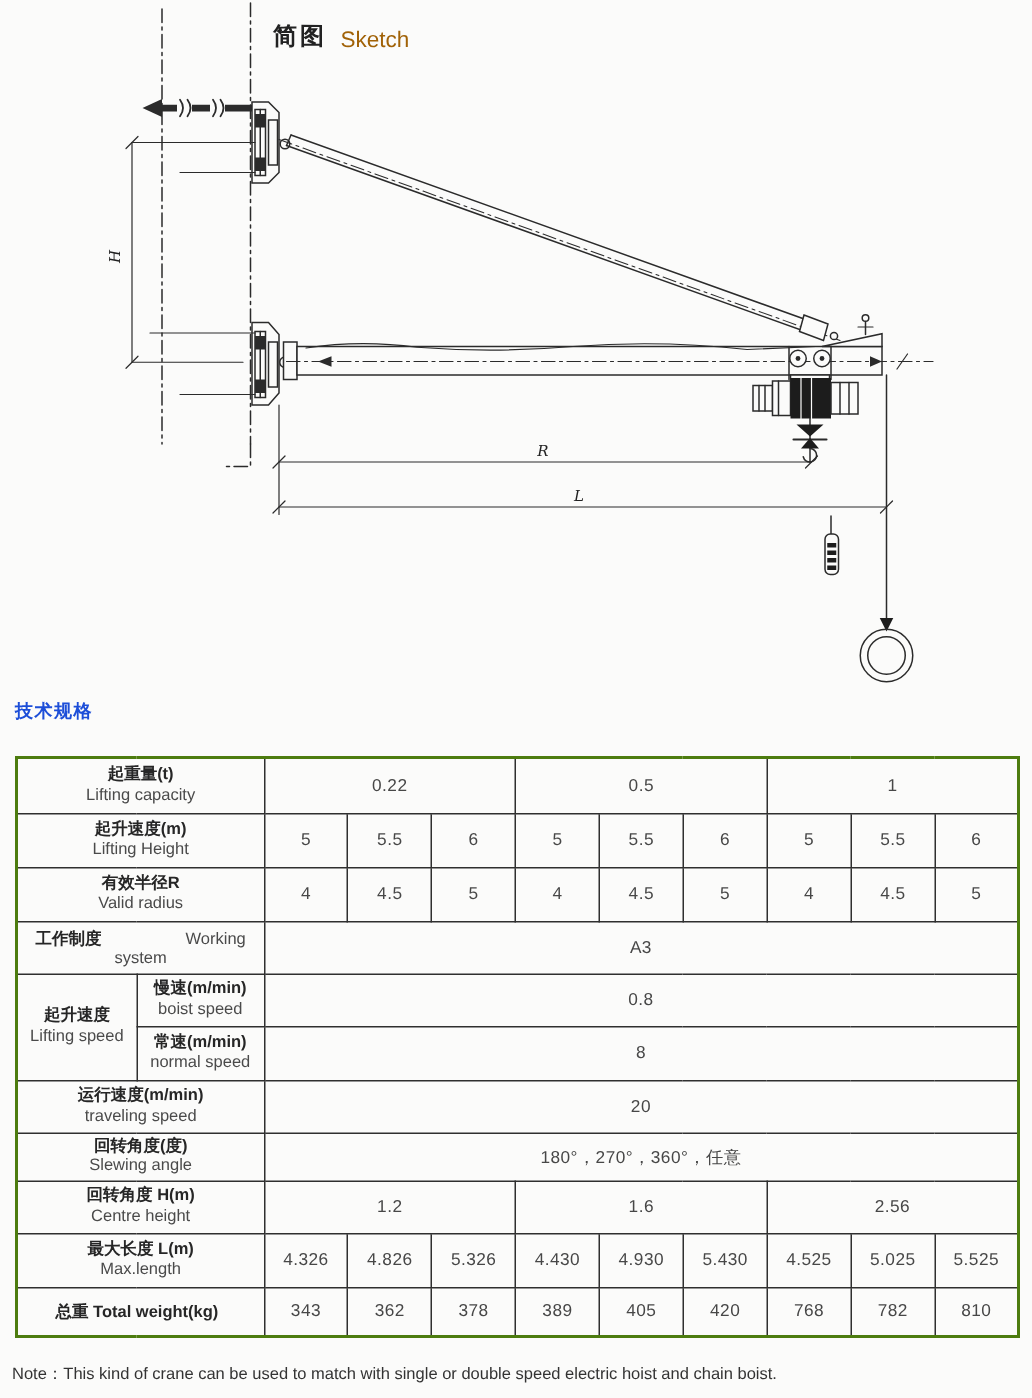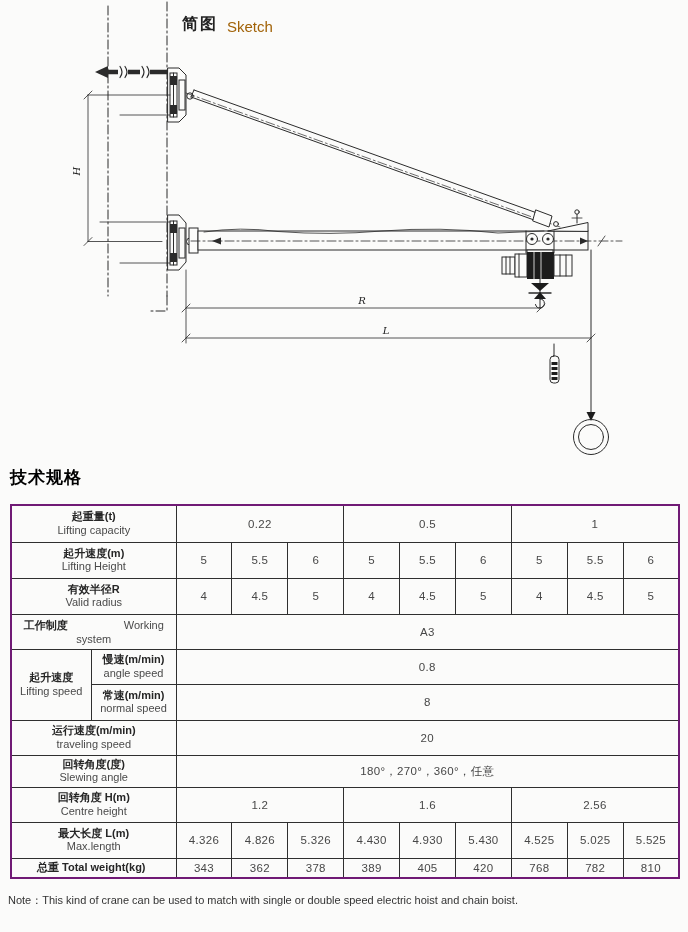--- a/index.html
+++ b/index.html
@@ -14,45 +14,45 @@
   .page { position:absolute; inset:0; }
 
   
   .sketch-svg { position:absolute; left:0; top:0; }
   .sketch-title { position:absolute; left:182px; top:14px; display:flex; gap:9px; align-items:flex-end; }
   .sketch-title .zh { font-size:16px; font-weight:700; letter-spacing:2px; color:#222; }
   .sketch-title .en { font-size:15px; font-weight:500; color:#a16207; }
 
   
   .spec-title { position:absolute; left:10px; top:466px; display:flex; gap:11px; align-items:baseline; }
-  .spec-title .zh { font-size:17px; font-weight:700; color:#000000; letter-spacing:1px; }
+  .spec-title .zh { font-size:12px; font-weight:700; color:#1d4ed8; letter-spacing:1px; }
   .spec-title .en { font-size:15.5px; font-weight:500; color:#222; }
 
   
   table.spec {
     position:absolute; left:10px; top:504px; width:668px;
     border-collapse:collapse; table-layout:fixed;
-    border:2px solid #701a75;
+    border:2px solid #4d7c0f;
   }
   .spec th, .spec td {
     border:1px solid #2f2f2f;
     text-align:center; vertical-align:middle; padding:0 2px;
     font-weight:normal;
   }
   .spec td.val { font-size:11.5px; color:#474747; letter-spacing:0.3px; }
   .lbl .zh  { display:block; font-size:11px; font-weight:600; color:#262626; line-height:1.25; }
   .lbl .en  { display:block; font-size:11px; font-weight:400; color:#4a4a4a; line-height:1.2;text-align:center; }
   .lbl-inline { font-size:11px; }
   .lbl-inline .zh { font-weight:600; color:#262626; margin-right:5px;margin-top:40px; }
   .lbl-inline .en { font-weight:400; color:#4a4a4a;margin-left:48px; }
 
   
   .notes { position:absolute; left:8px; top:892px; }
   .notes .zh { font-size:11.5px; font-weight:700; color:#1f1f1f; letter-spacing:0.5px; }
-  .notes .en { font-size:11px; font-weight:400; color:#333; margin-top:1px; }
+  .notes .en { font-size:11px; font-weight:400; color:#333; margin-top:16px; }
 </style>
 </head>
 <body>
 
 <div class="page">
 
   <svg class="sketch-svg" width="688" height="462" viewBox="0 0 688 462">
     <g stroke="#2b2b2b" stroke-width="1" fill="none" stroke-linecap="round">
 
       <g>
@@ -257,21 +257,21 @@
       <td colspan="9" class="val">A3</td>
     </tr>
 
     <tr style="height:35px">
       <th rowspan="2" class="lbl">
         <span class="zh">起升速度</span>
         <span class="en">Lifting speed</span>
       </th>
       <th class="lbl">
         <span class="zh">慢速(m/min)</span>
-        <span class="en">angle speed</span>
+        <span class="en">boist speed</span>
       </th>
       <td colspan="9" class="val">0.8</td>
     </tr>
 
     <tr style="height:36px">
       <th class="lbl">
         <span class="zh">常速(m/min)</span>
         <span class="en">normal speed</span>
       </th>
       <td colspan="9" class="val">8</td>
@@ -312,21 +312,21 @@
       <td class="val">4.826</td>
       <td class="val">5.326</td>
       <td class="val">4.430</td>
       <td class="val">4.930</td>
       <td class="val">5.430</td>
       <td class="val">4.525</td>
       <td class="val">5.025</td>
       <td class="val">5.525</td>
     </tr>
 
-    <tr style="height:20px">
+    <tr style="height:33px">
       <th colspan="2" class="lbl-inline">
         <span class="zh">总重 Total weight(kg)</span>
       </th>
       <td class="val">343</td>
       <td class="val">362</td>
       <td class="val">378</td>
       <td class="val">389</td>
       <td class="val">405</td>
       <td class="val">420</td>
       <td class="val">768</td>

